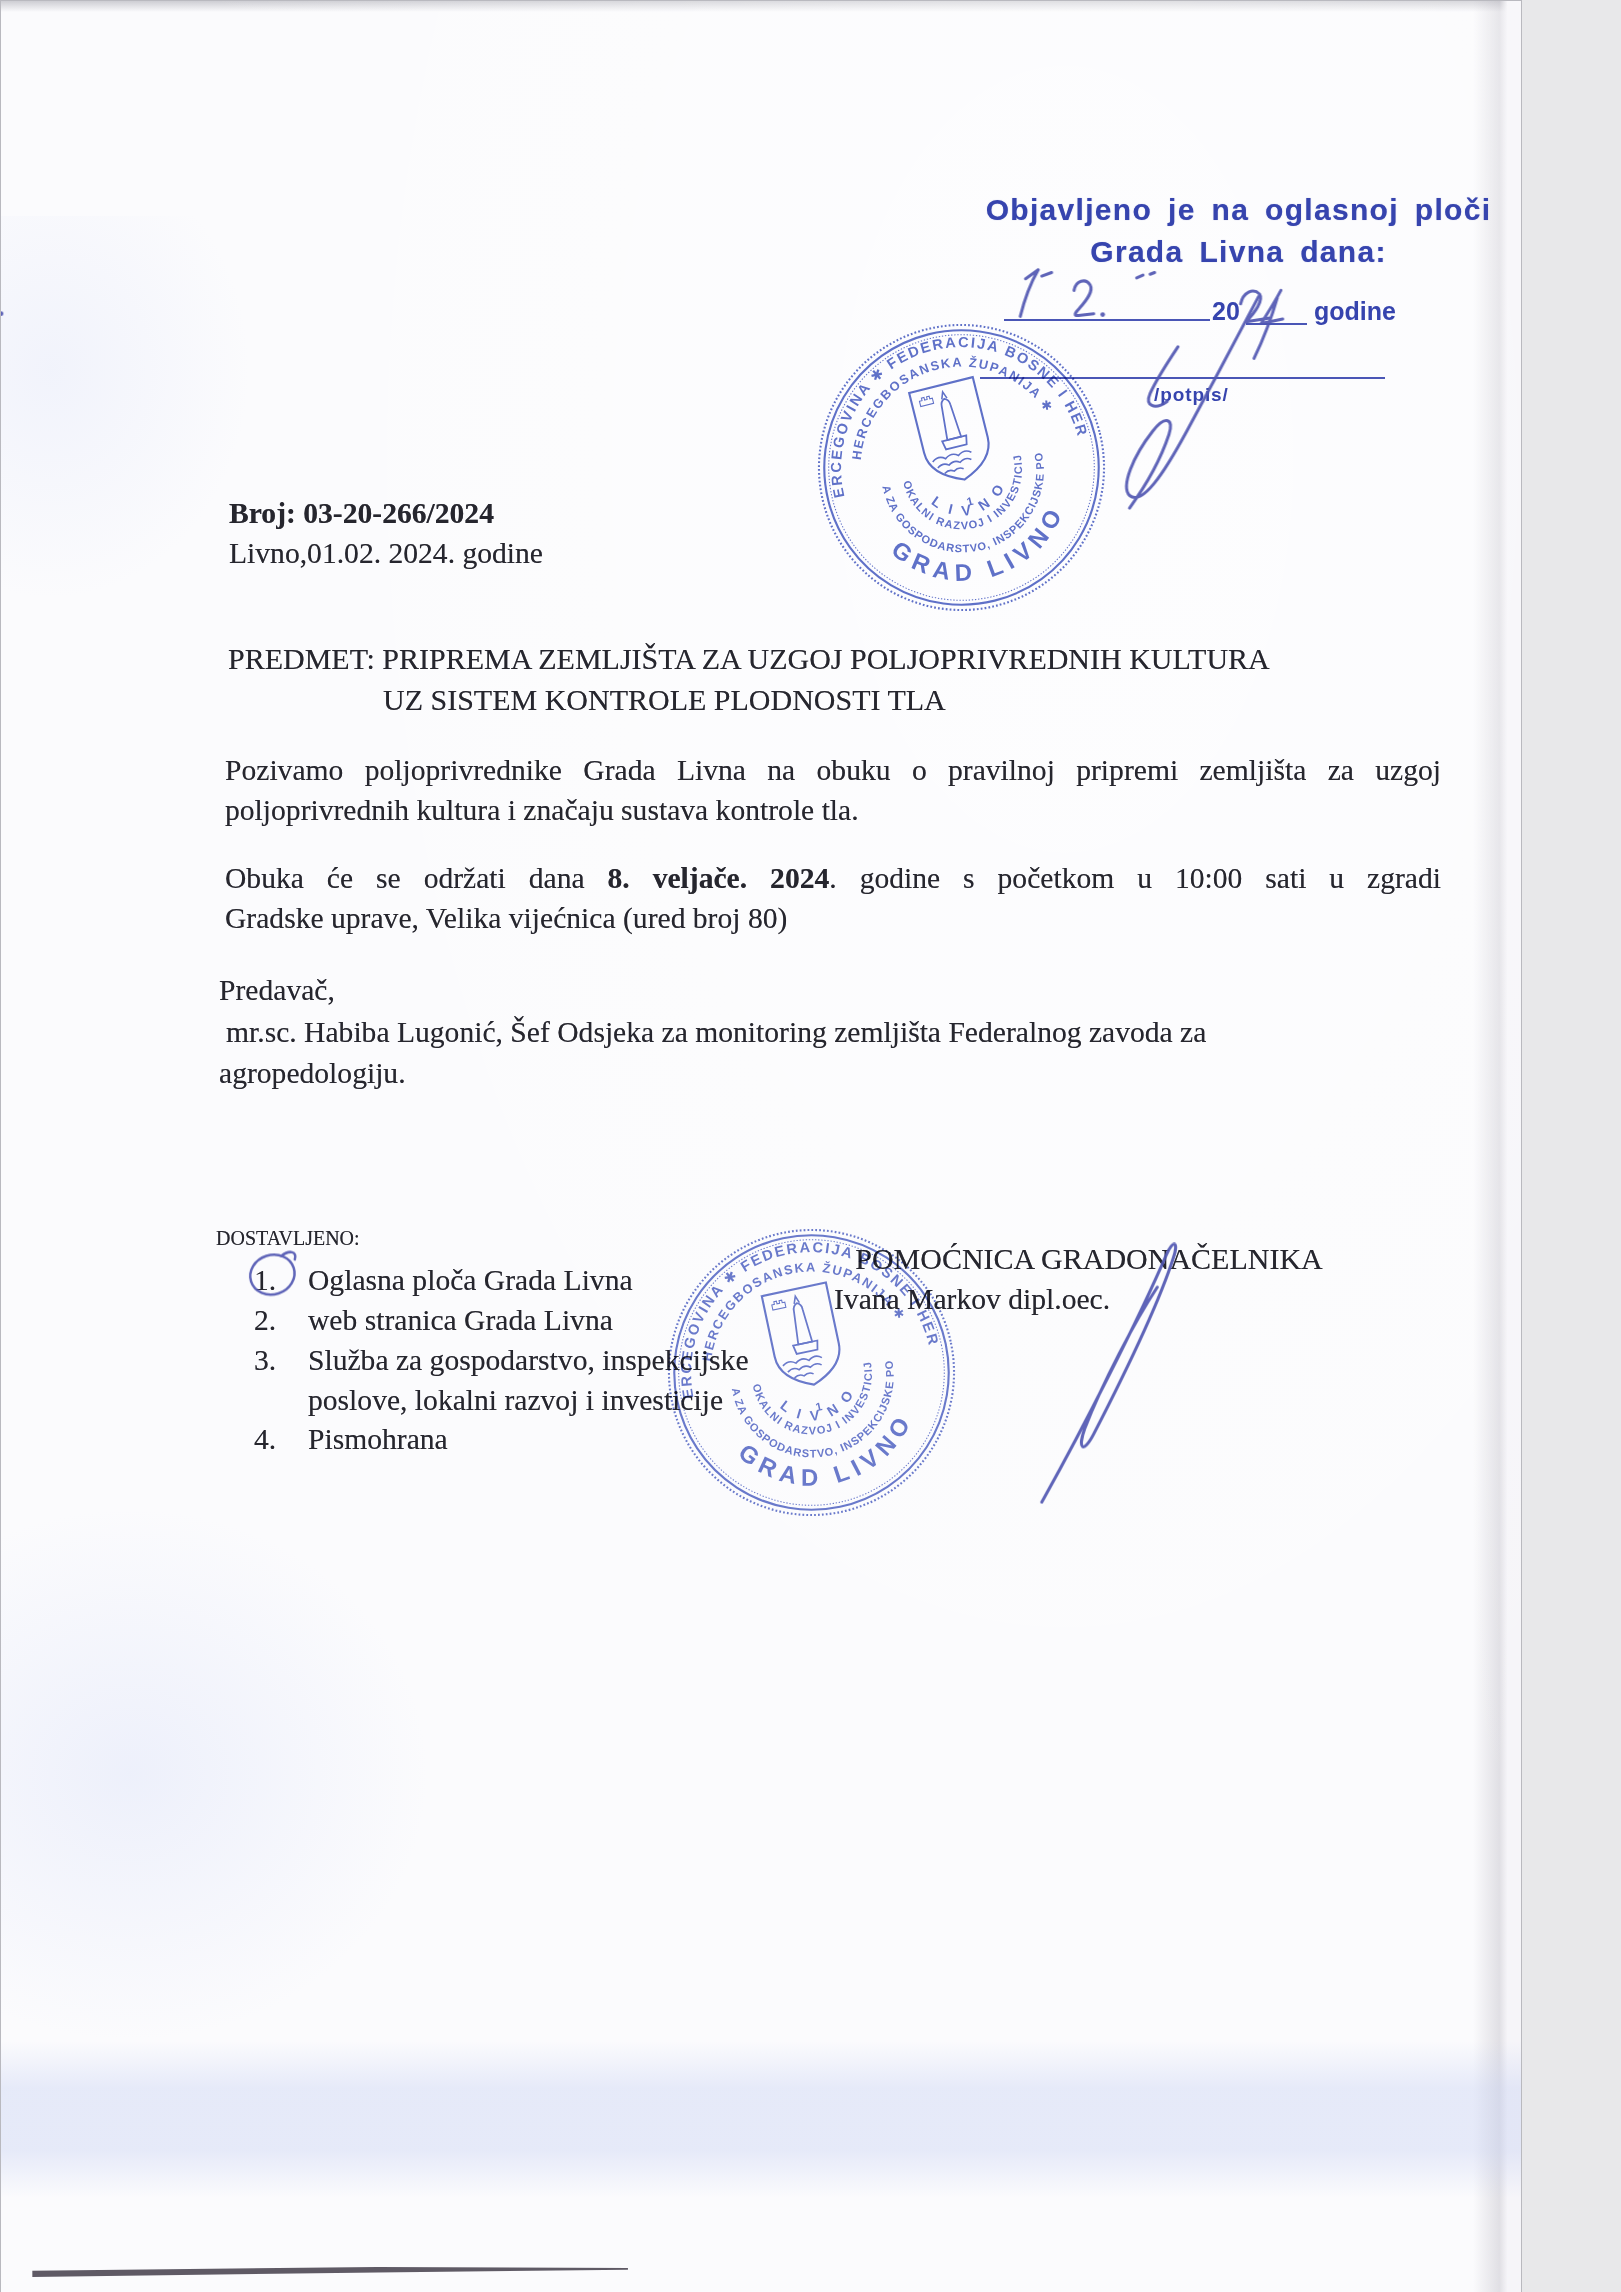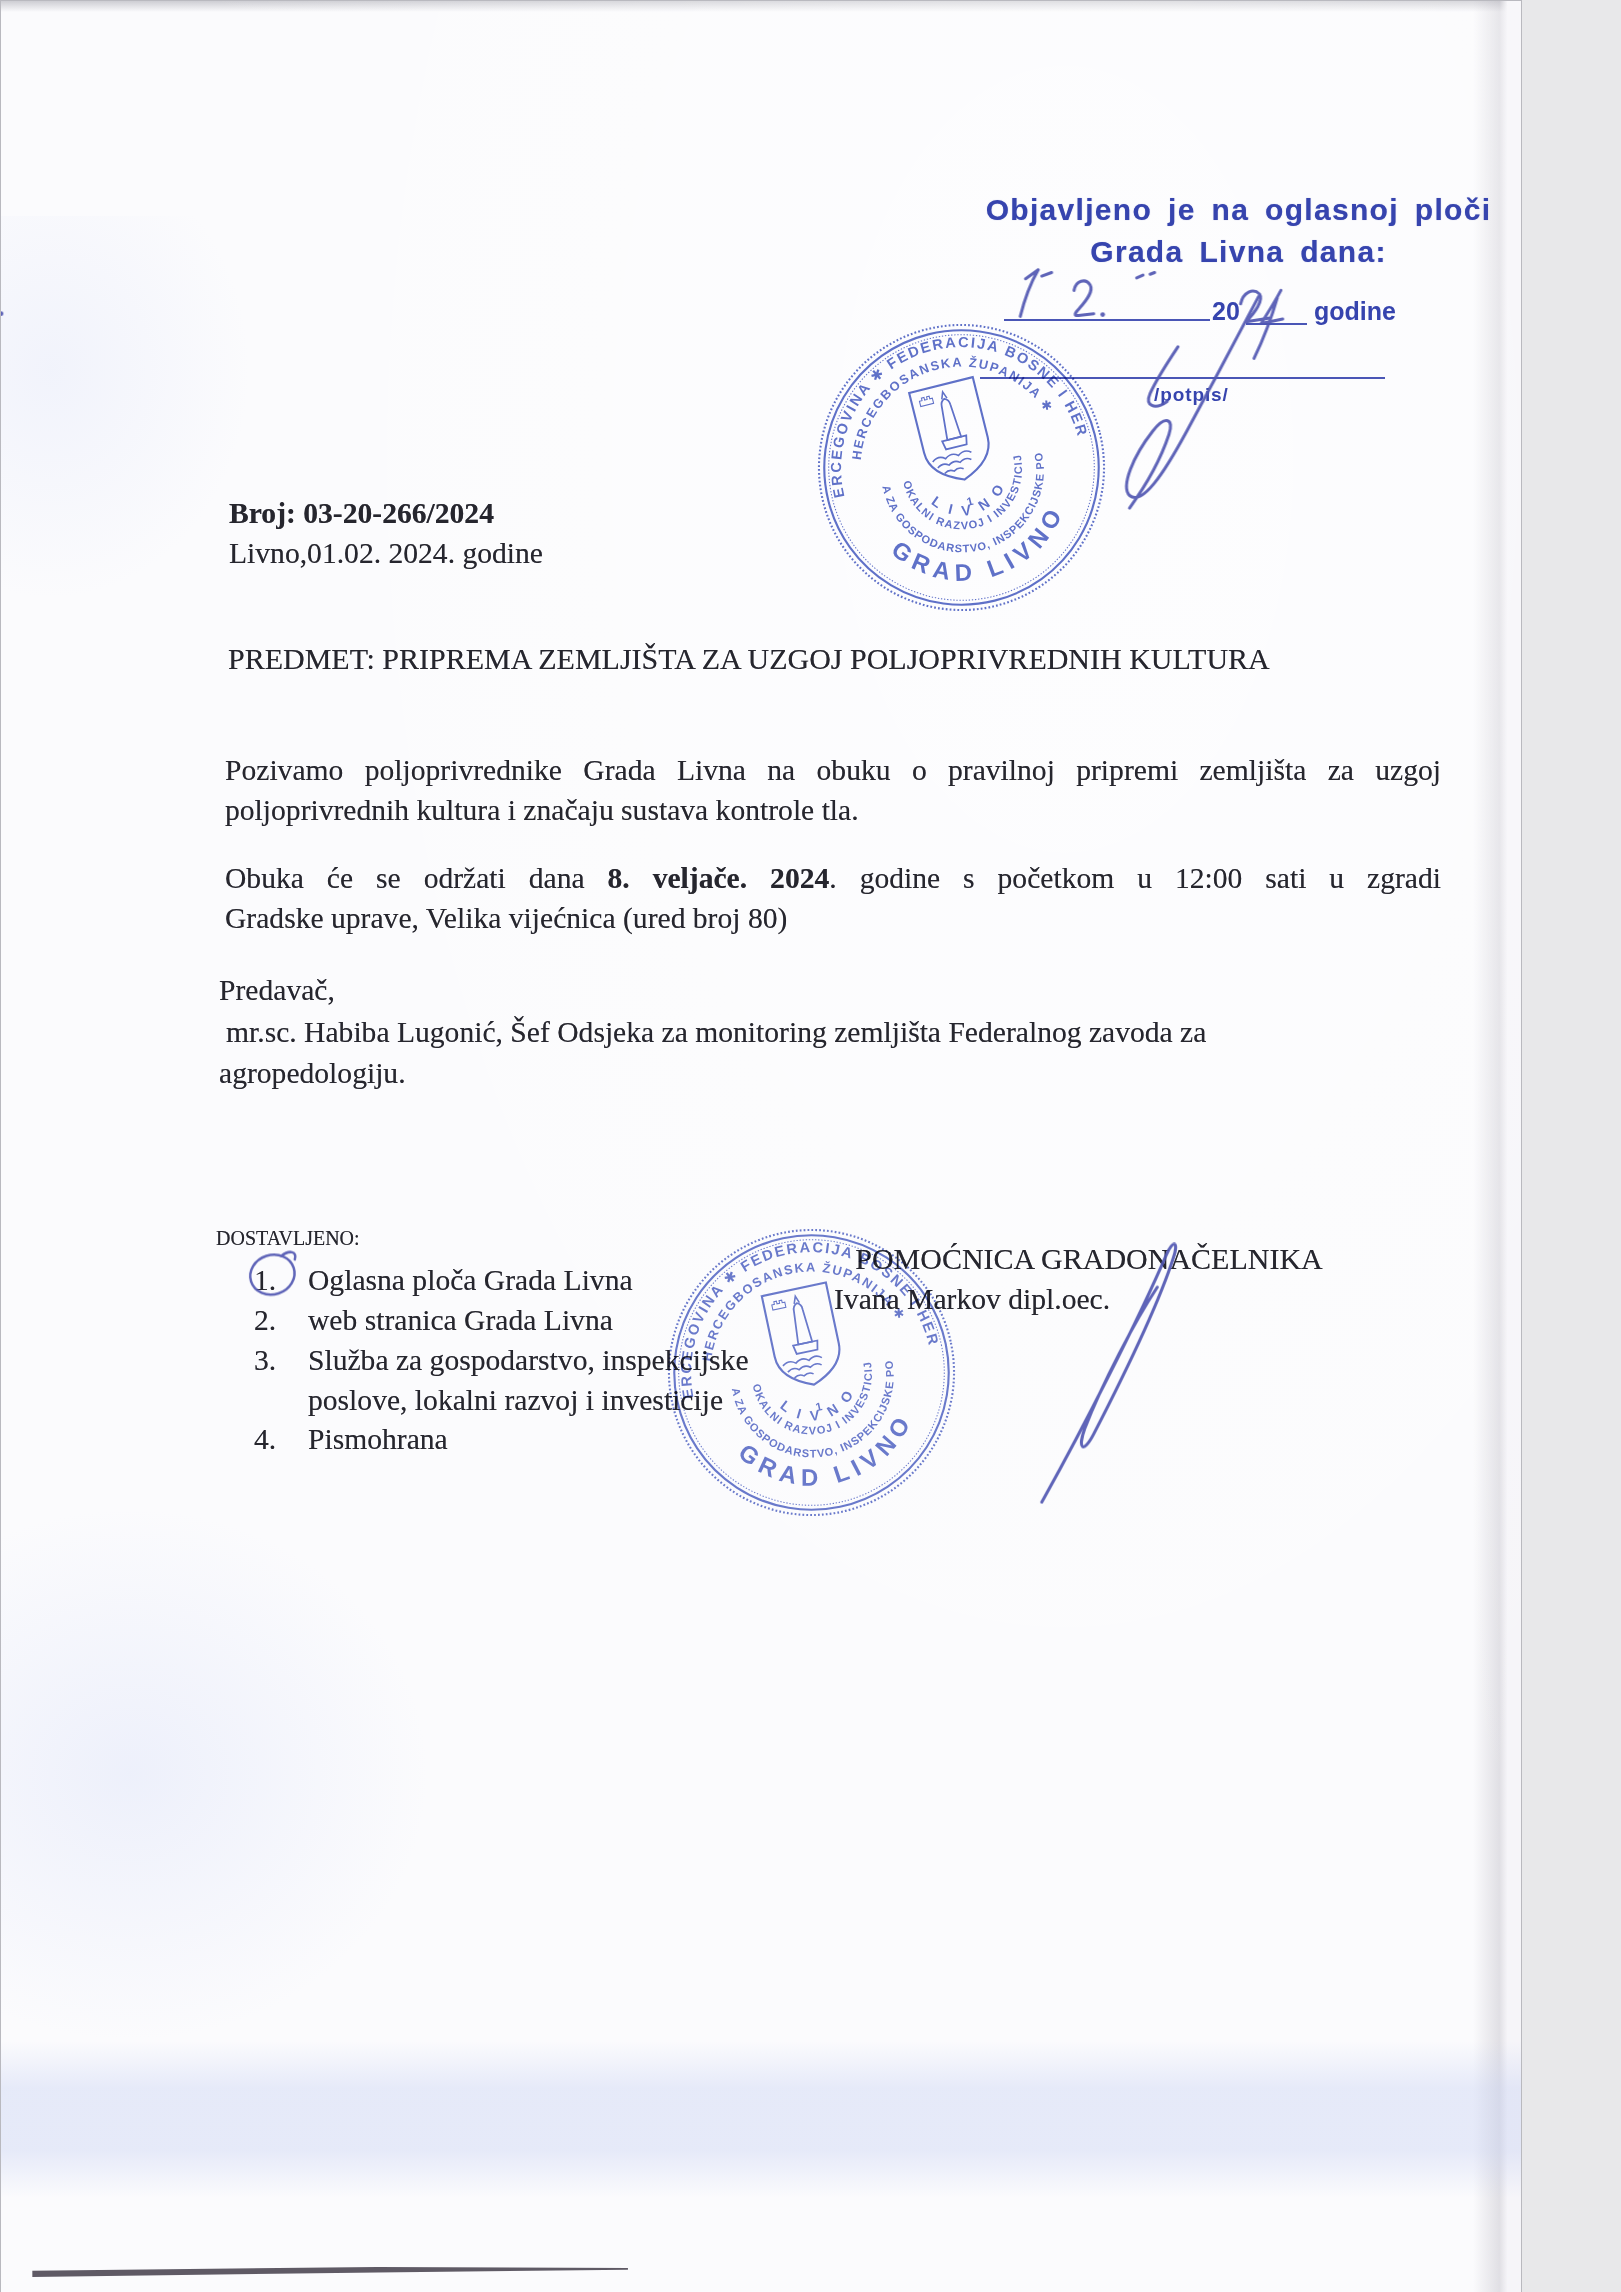--- a/index.html
+++ b/index.html
@@ -82,25 +82,26 @@
   <div class="pub-rule" style="left:1245px;top:322px;width:61px;"></div>
   <span class="pub-small" style="left:1313px;top:296px;font-size:25px;">godine</span>
   <div class="pub-rule" style="left:979px;top:376px;width:405px;"></div>
   <span class="pub-small" style="left:1153px;top:383px;font-size:19px;letter-spacing:0.9px;">/potpis/</span>
 
 
   <div class="doc-text serif33" style="left:228px;top:493px;font-weight:bold;">Broj: 03-20-266/2024</div>
   <div class="doc-text serif33" style="left:228px;top:533px;">Livno,01.02. 2024. godine</div>
 
   <div class="doc-text" style="left:227px;top:641px;font-size:30px;">PREDMET: PRIPREMA ZEMLJIŠTA ZA UZGOJ POLJOPRIVREDNIH KULTURA</div>
+  <div class="doc-text" style="left:382px;top:682px;font-size:30px;">UZ SISTEM KONTROLE PLODNOSTI TLA</div>
 
   <div class="jline" style="top:753px;">Pozivamo poljoprivrednike Grada Livna na obuku o pravilnoj pripremi zemljišta za uzgoj</div>
   <div class="nline" style="top:793px;">poljoprivrednih kultura i značaju sustava kontrole tla.</div>
 
-  <div class="jline" style="top:861px;"><span>Obuka će se održati dana </span><b>8. veljače. 2024</b><span>. godine s početkom u 12:00 sati u zgradi</span></div>
+  <div class="jline" style="top:861px;"><span>Obuka će se održati dana </span><b>8. veljače. 2024</b><span>. godine s početkom u 10:00 sati u zgradi</span></div>
   <div class="nline" style="top:901px;">Gradske uprave, Velika vijećnica (ured broj 80)</div>
 
   <div class="nline" style="left:218px;top:973px;">Predavač,</div>
   <div class="nline" style="left:225px;top:1015px;">mr.sc. Habiba Lugonić, Šef Odsjeka za monitoring zemljišta Federalnog zavoda za</div>
   <div class="nline" style="left:218px;top:1056px;">agropedologiju.</div>
 
   <div class="doc-text" style="left:215px;top:1226px;font-size:20px;">DOSTAVLJENO:</div>
   <span class="dist-num" style="top:1263px;">1.</span>
   <span class="dist-text" style="top:1263px;">Oglasna ploča Grada Livna</span>
   <span class="dist-num" style="top:1303px;">2.</span>

